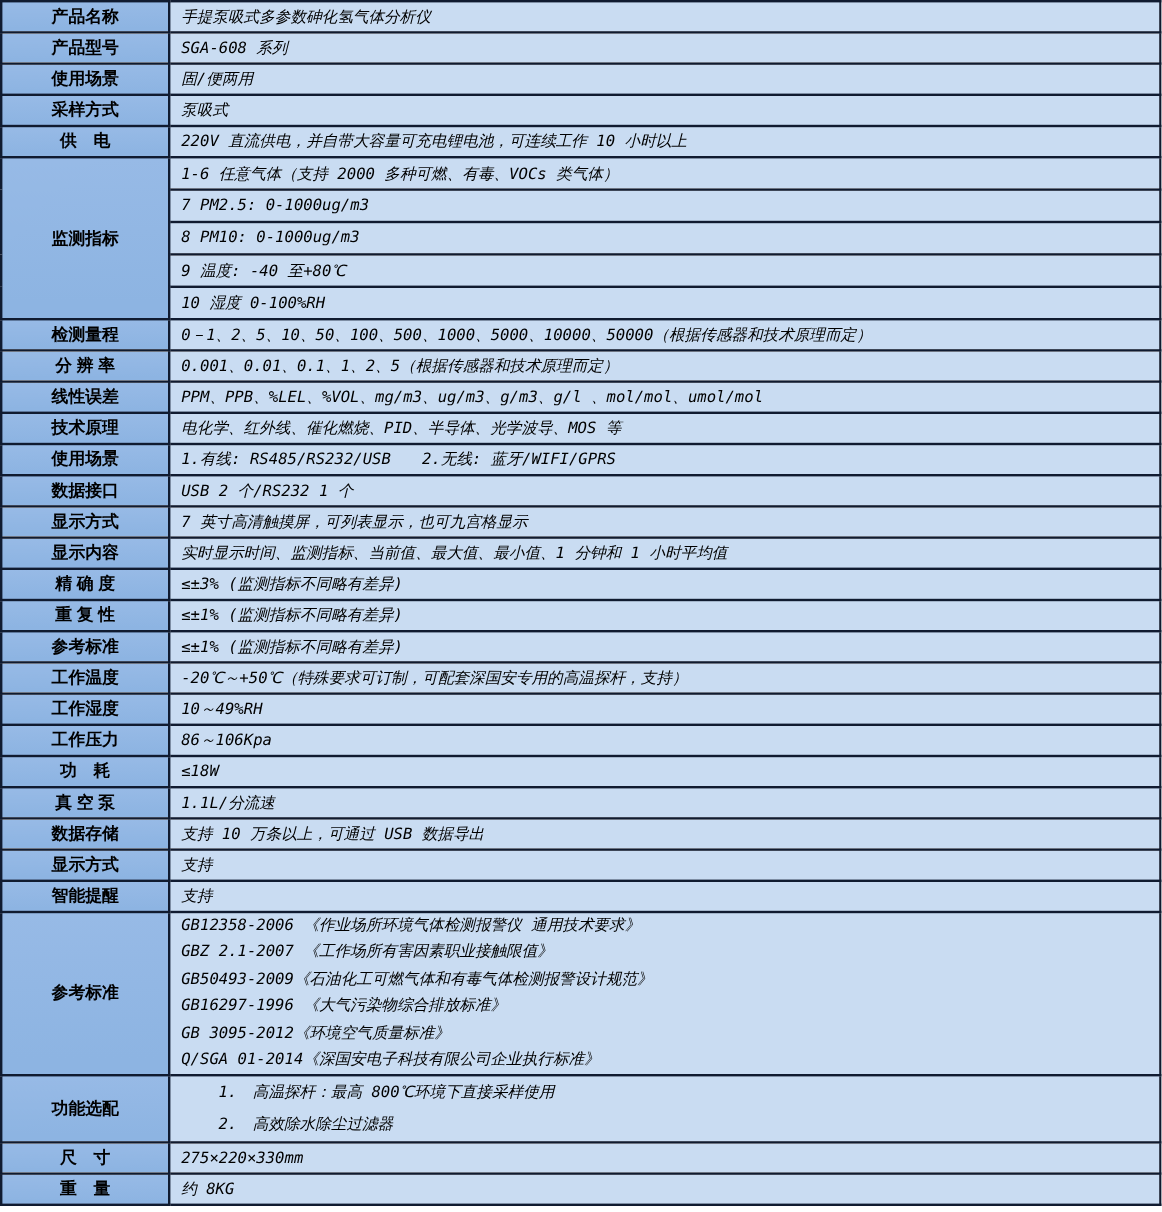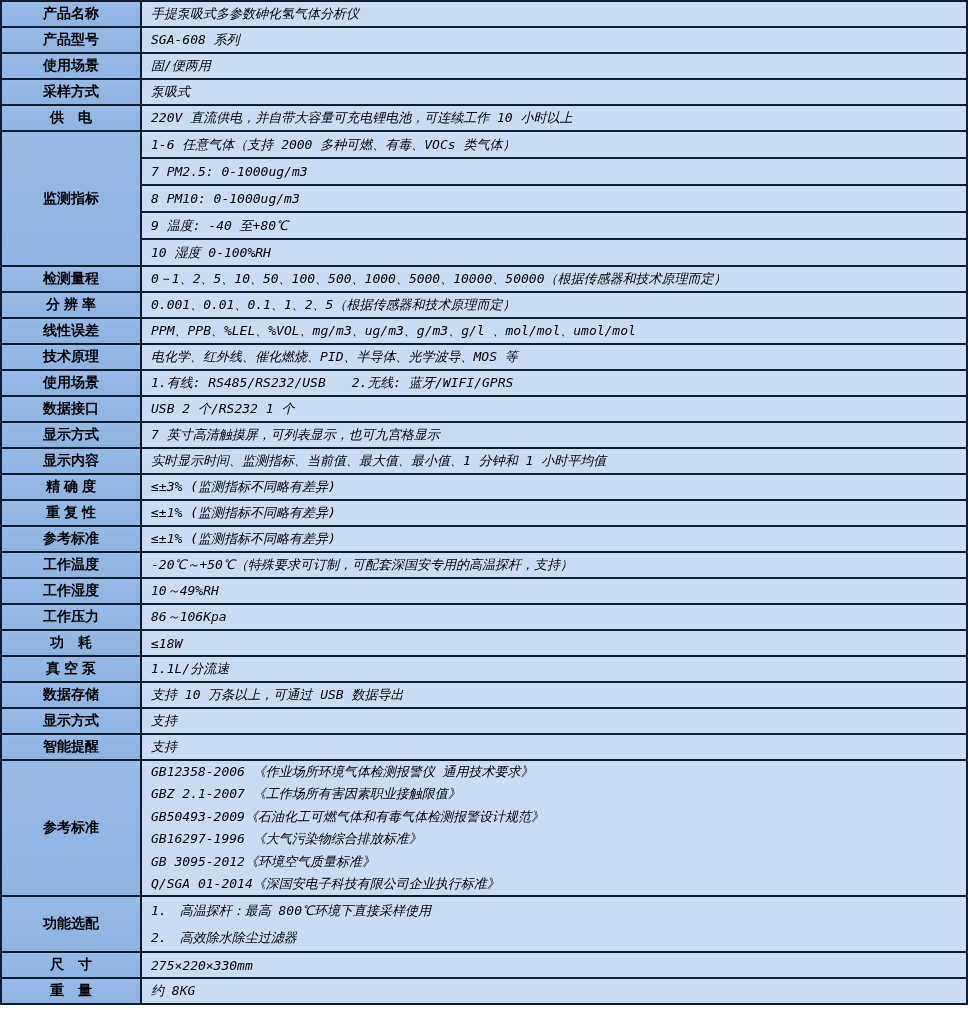--- a/index.html
+++ b/index.html
@@ -33,21 +33,21 @@
     font-family:"DejaVu Sans Mono","Liberation Mono",monospace;
     background-color:var(--value-bg,#c9dcf2);
     font-style:italic;
   }
   tr.row{height:26px;}
   tr.sub{height:27px;}
   tr.refrow{height:135px;}
   .refrow td.val{vertical-align:middle;margin-top:47px;}
   .refrow .ln{line-height:22.4px;height:22.4px;}
   tr.optrow{height:54px;}
-  .optrow .ln{line-height:27px;height:27px;}
+  .optrow .ln{line-height:27px;height:27px;margin-left:31px;}
 </style>
 </head>
 <body>
 
 <table class="spec">
   <colgroup>
       <col style="width:140px">
       <col>
     </colgroup>
   <tbody>

